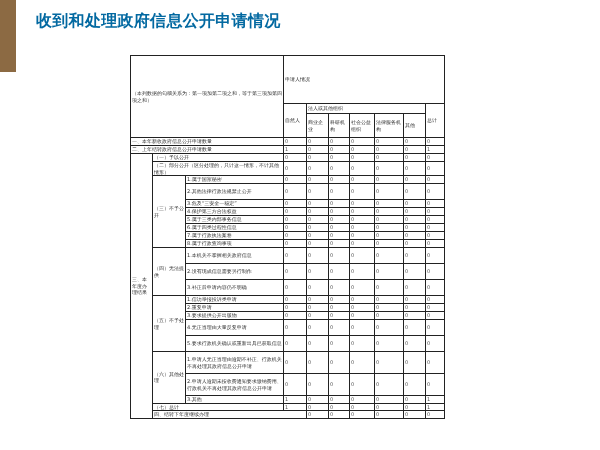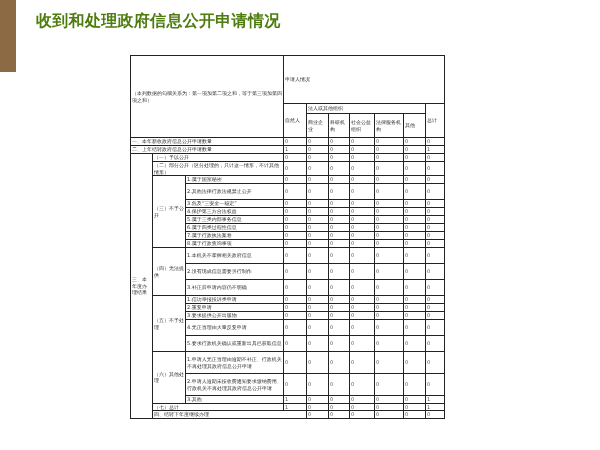--- a/index.html
+++ b/index.html
@@ -5,21 +5,21 @@
   html, body { margin: 0; padding: 0; }
   body {
     width: 600px; height: 450px; background: #ffffff; position: relative; overflow: hidden;
     font-family: "DejaVu Sans", sans-serif;
   }
   .side-bar {
     position: absolute; left: 0; top: 0; width: 16px; height: 72px; background: #8c6a43;
   }
   .page-title {
     position: absolute; left: 36px; top: 11px; font-size: 16px; font-weight: bold;
-    color: #4d7c0f; letter-spacing: 0.3px; white-space: nowrap;
+    color: #0369a1; letter-spacing: 0.3px; white-space: nowrap;
   }
   table.report {
     position: absolute; left: 130px; top: 55px; width: 314px;
     border-collapse: collapse; table-layout: fixed;
     font-size: 5px; color: #333333;
   }
   table.report td {
     border: 1px solid #222222; padding: 0 1px; line-height: 6.5px; vertical-align: middle;
     overflow: hidden;
   }

